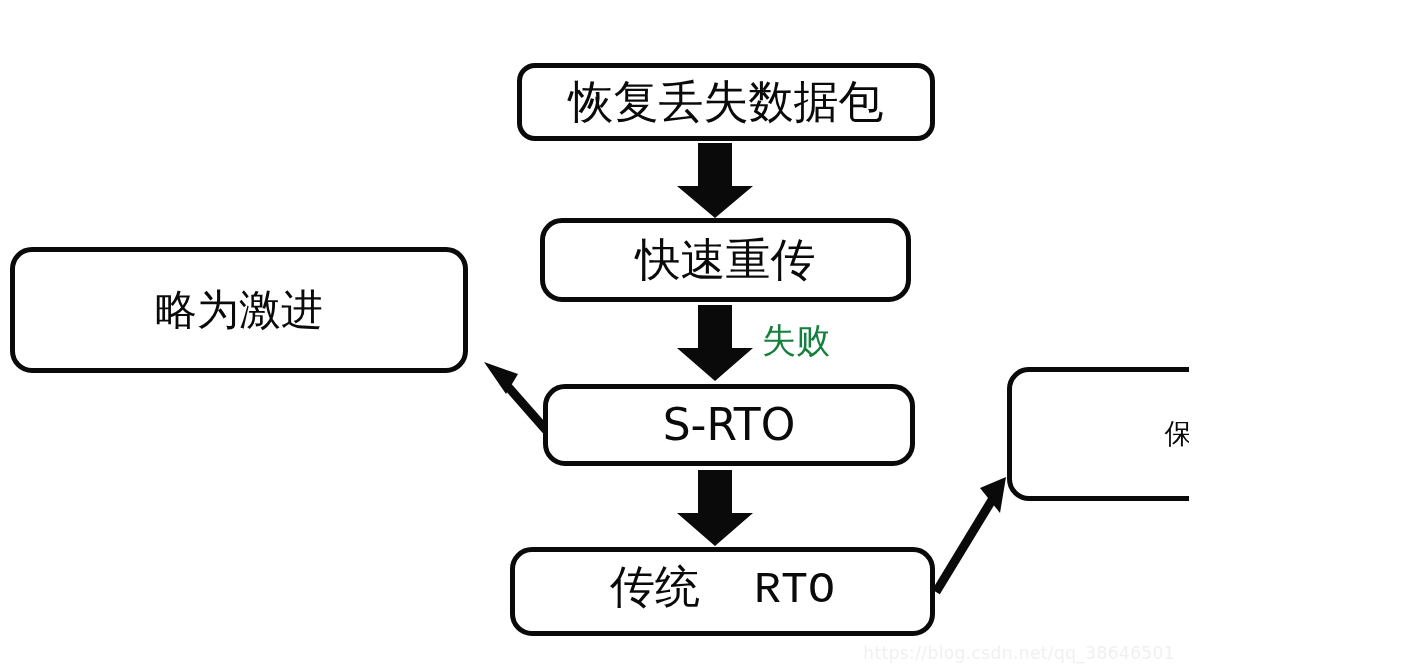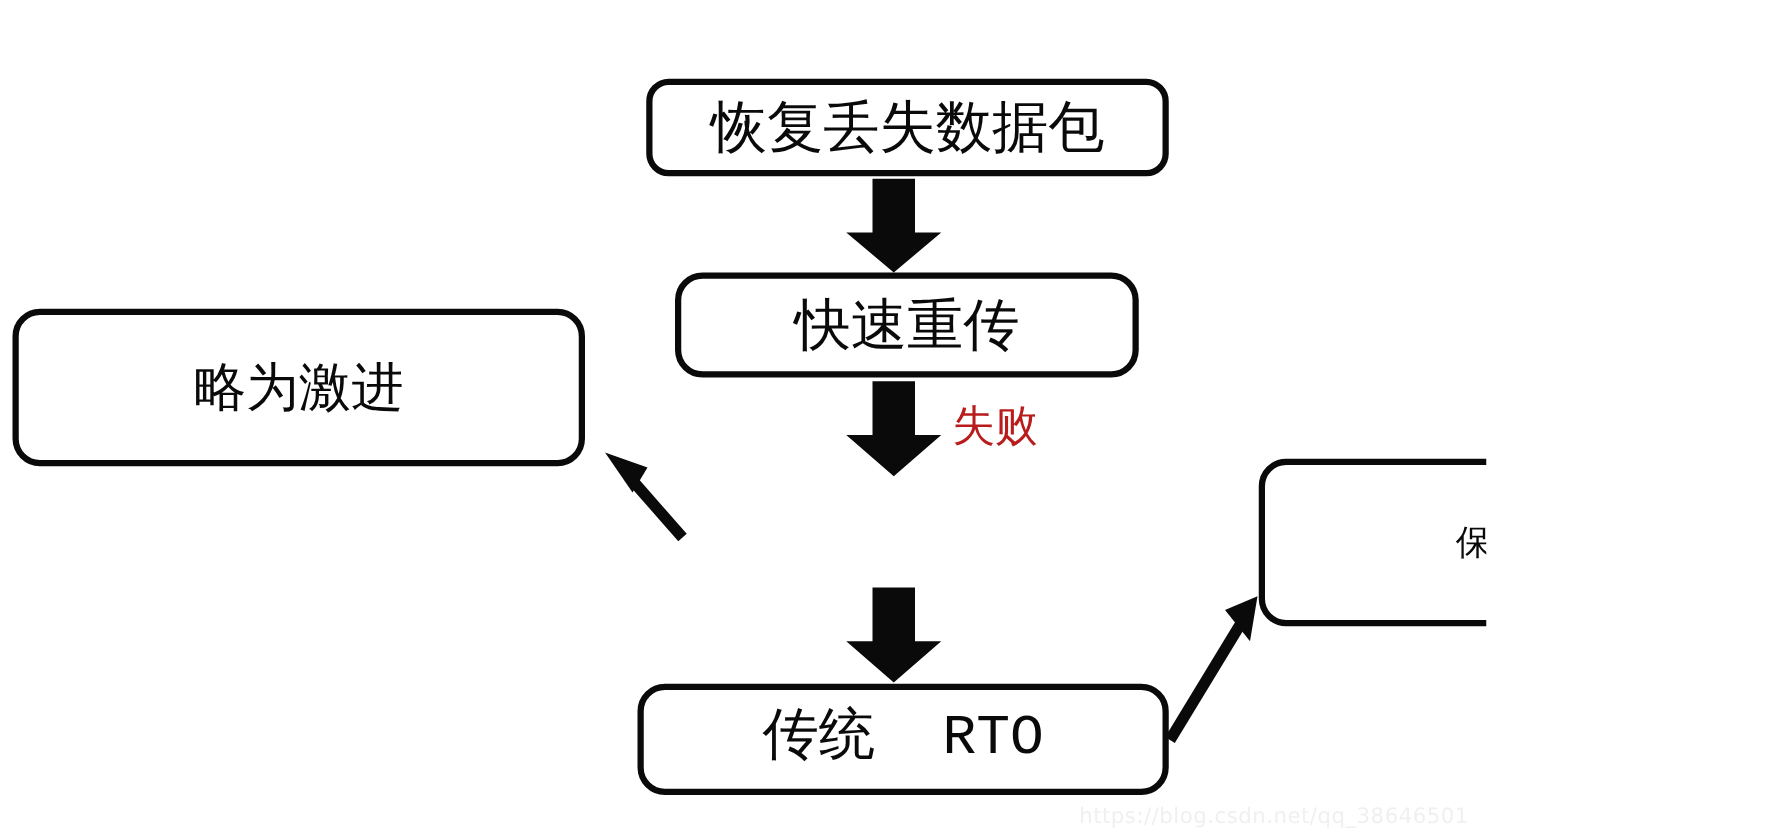--- a/index.html
+++ b/index.html
@@ -63,21 +63,21 @@
   }
   #node-conservative {
     left: 1007px; top: 367px; width: 371px; height: 134px;
     font-size: 28px;
   }
 
   
   .edge-label {
     position: absolute;
     font-size: 34px;
-    color: #b91c1c;
+    color: #15803d;
     z-index: 4;
     white-space: pre;
   }
   #label-fail { left: 762px; top: 318px; }
 
   
   #arrows {
     position: absolute;
     left: 0; top: 0;
     width: 1423px;
@@ -122,20 +122,23 @@
   </svg>
 
   <div class="node" id="node-recover">
     <span class="line">恢复丢失数据包</span>
   </div>
 
   <div class="node" id="node-fast-retransmit">
     <span class="line">快速重传</span>
   </div>
 
+  <div class="node" id="node-srto">
+    <span class="line">S-RTO</span>
+  </div>
 
   <div class="node" id="node-classic-rto">
     <span class="line">传统  RTO</span>
   </div>
 
   <div class="node" id="node-aggressive">
     <span class="line">略为激进</span>
   </div>
 
   <div class="node" id="node-conservative">

